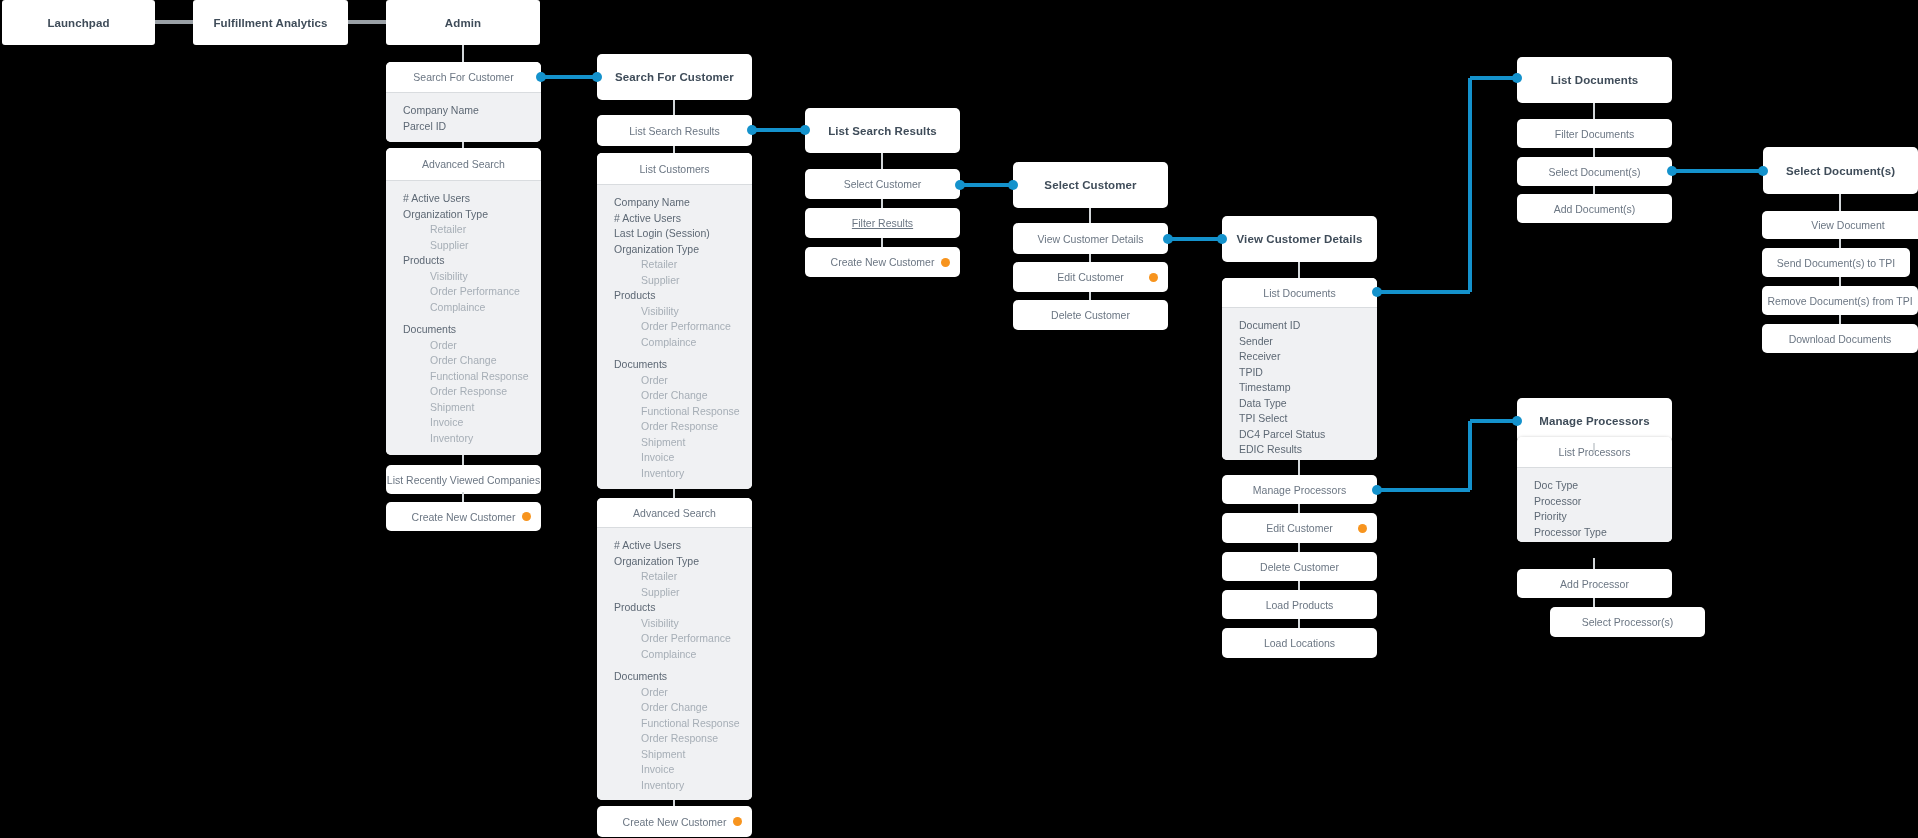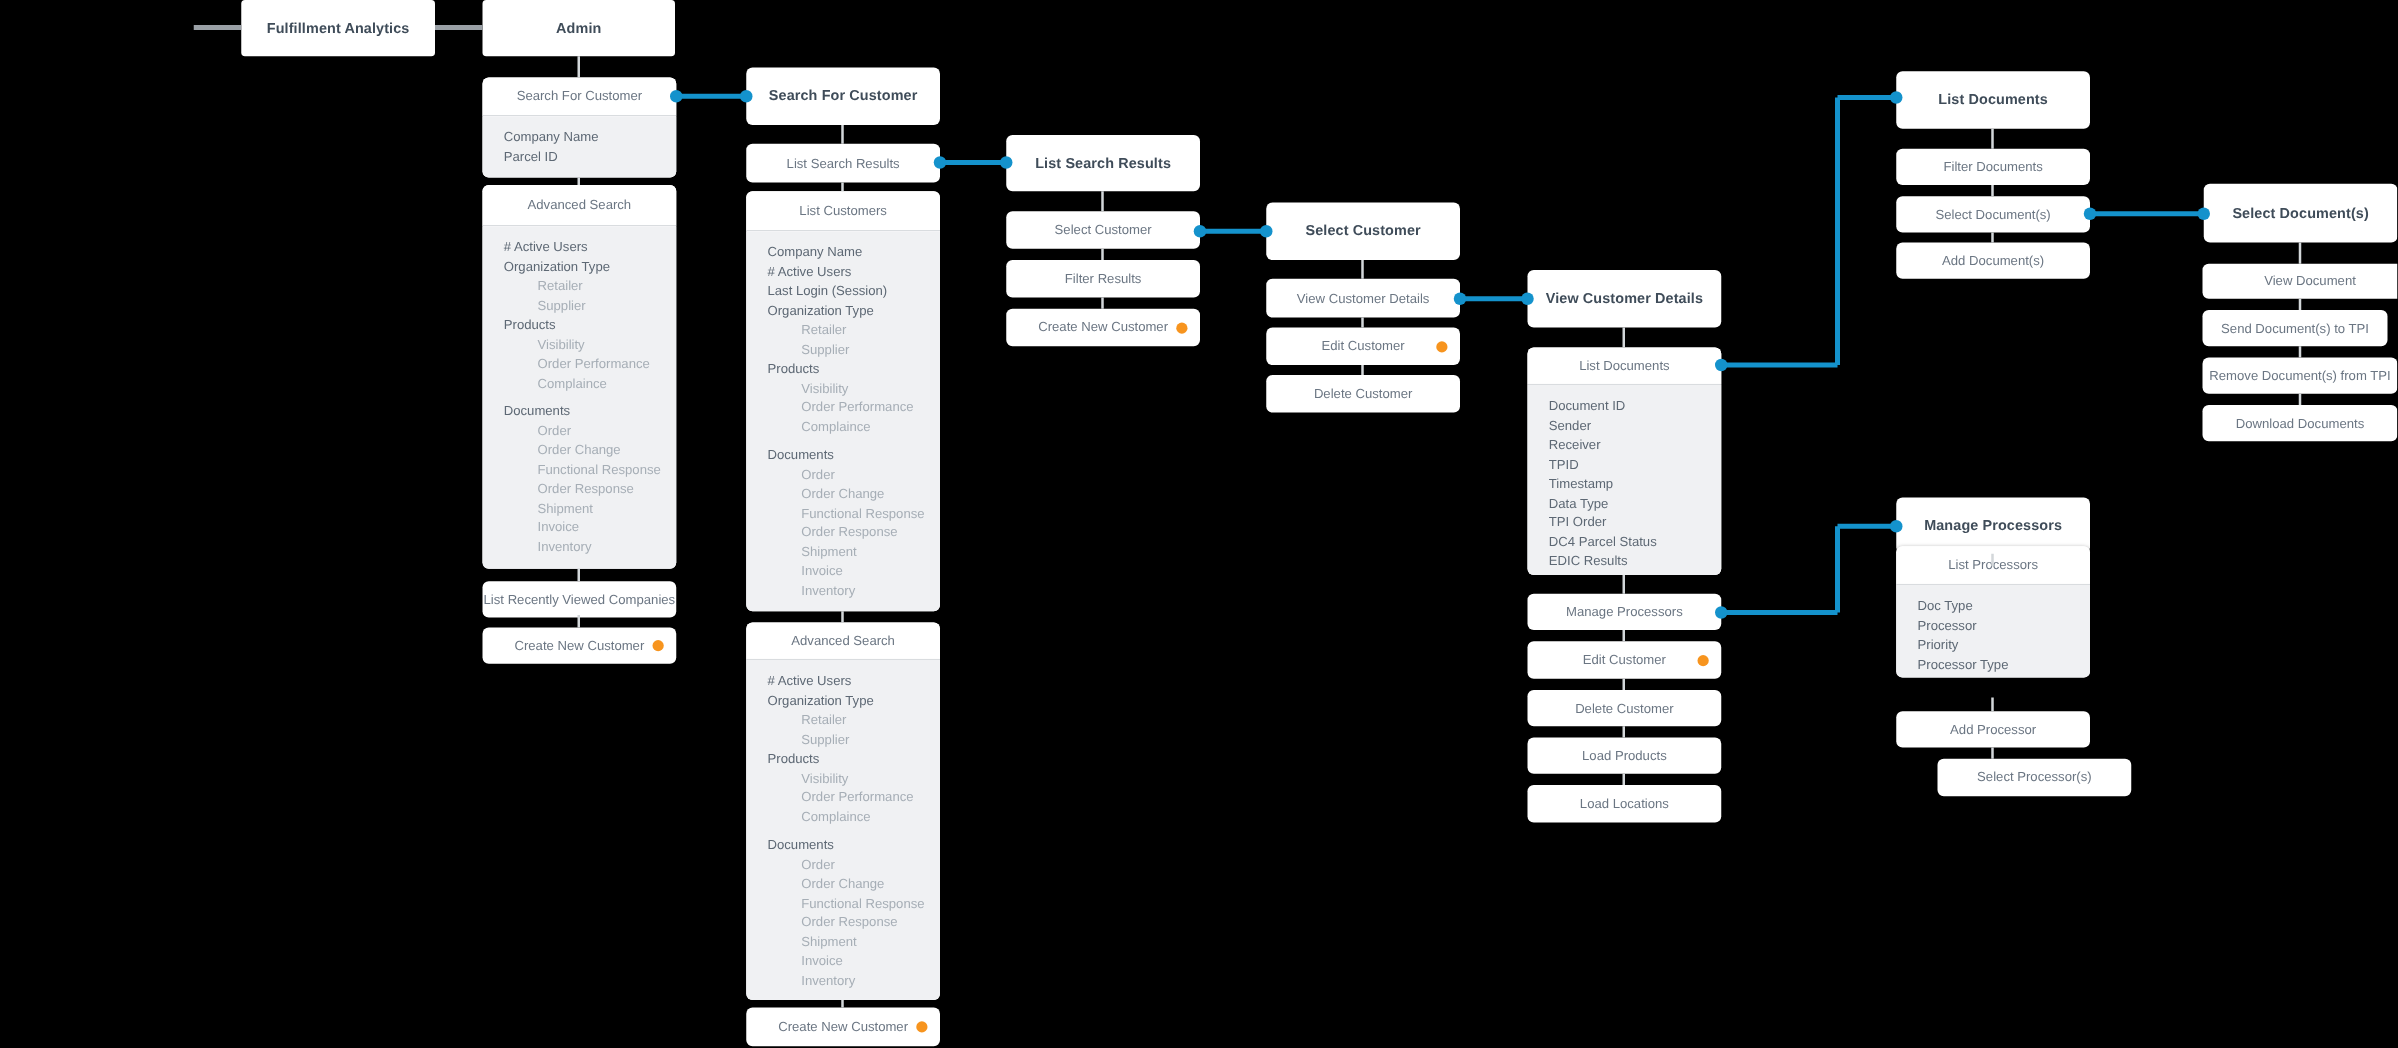--- a/index.html
+++ b/index.html
@@ -28,20 +28,23 @@
   .link { position:absolute; }
   .link.h { background:#9aa0a6; }
   .link.v { background:#d3d7da; }
   .blue-seg { position:absolute; background:#1492cc; }
   .blue-dot { position:absolute; width:10px; height:10px; border-radius:50%; background:#1492cc; }
 </style>
 </head>
 <body>
 
 <div id="canvas">
+    <div class="node crumb" style="left: 2px; top: 0px; width: 153px; height: 45px;">
+      <span>Launchpad</span>
+    </div>
     <div class="node crumb" style="left: 386px; top: 0px; width: 154px; height: 45px;">
       <span>Admin</span>
     </div>
     <div class="node crumb" style="left: 193px; top: 0px; width: 155px; height: 45px;">
       <span>Fulfillment Analytics</span>
     </div>
     <div class="node listbox" style="left: 386px; top: 62px; width: 155px; height: 80px;">
       <div class="hd" style="height: 30px;">
         <span>Search For Customer</span>
       </div>
@@ -137,21 +140,21 @@
     <div class="node action" style="left: 597px; top: 806px; width: 155px; height: 31px;">
       <span>Create New Customer</span>
       <span class="odot"></span>
     </div>
     <div class="node page" style="left: 805px; top: 108px; width: 155px; height: 45px;">
       <span>List Search Results</span>
     </div>
     <div class="node action" style="left: 805px; top: 169px; width: 155px; height: 30px;">
       <span>Select Customer</span>
     </div>
-    <div class="node action" style="left: 805px; top: 208px; width: 155px; height: 30px;">
+    <div class="node action" style="left: 805px; top: 208px; width: 155px; height: 30px; text-decoration: underline;">
       <span>Filter Results</span>
     </div>
     <div class="node action" style="left: 805px; top: 247px; width: 155px; height: 30px;">
       <span>Create New Customer</span>
       <span class="odot"></span>
     </div>
     <div class="node page" style="left: 1013px; top: 162px; width: 155px; height: 46px;">
       <span>Select Customer</span>
     </div>
     <div class="node action" style="left: 1013px; top: 223px; width: 155px; height: 31px;">
@@ -171,21 +174,21 @@
       <div class="hd" style="height: 29px;">
         <span>List Documents</span>
       </div>
       <div class="bd">
         <div class="item">Document ID</div>
         <div class="item">Sender</div>
         <div class="item">Receiver</div>
         <div class="item">TPID</div>
         <div class="item">Timestamp</div>
         <div class="item">Data Type</div>
-        <div class="item">TPI Order</div>
+        <div class="item">TPI Select</div>
         <div class="item">DC4 Parcel Status</div>
         <div class="item">EDIC Results</div>
       </div>
     </div>
     <div class="node action" style="left: 1222px; top: 475px; width: 155px; height: 29px;">
       <span>Manage Processors</span>
     </div>
     <div class="node action" style="left: 1222px; top: 513px; width: 155px; height: 30px;">
       <span>Edit Customer</span>
       <span class="odot"></span>

